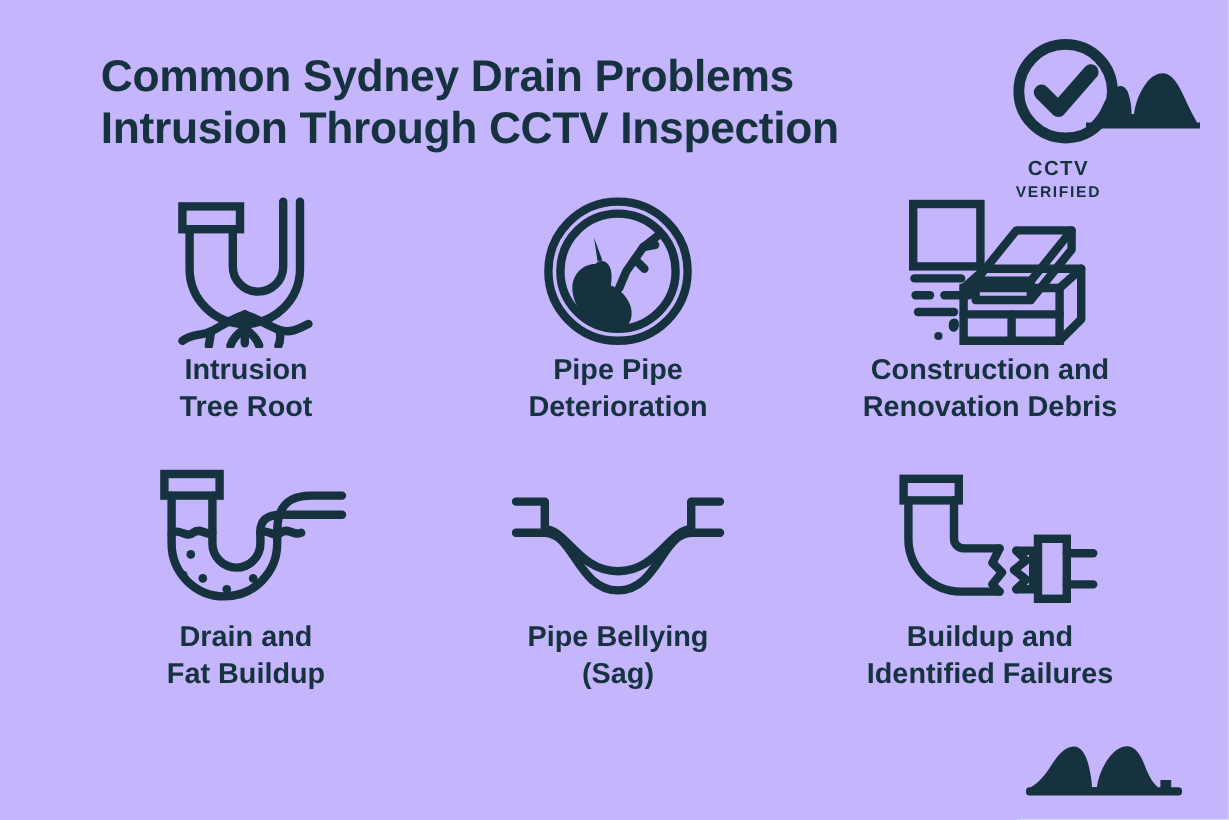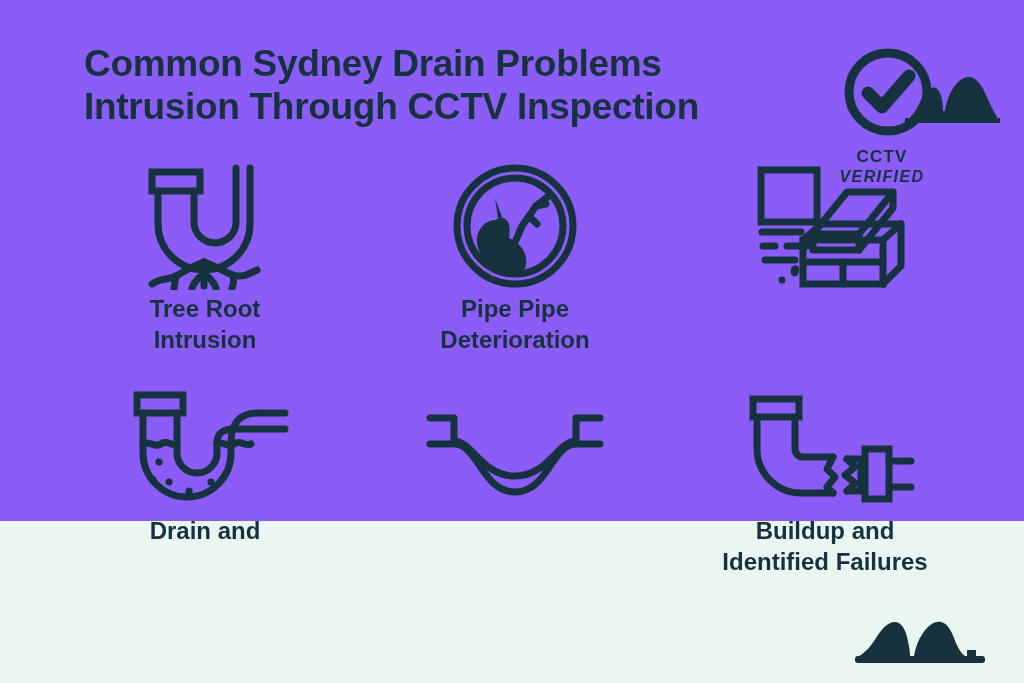--- a/index.html
+++ b/index.html
@@ -4,22 +4,22 @@
 <style>
   * { margin:0; padding:0; box-sizing:border-box; }
   html, body {
     width:1024px; height:683px;
     font-family:"Liberation Sans", sans-serif;
     background:#eaf7f0;
     overflow:hidden;
   }
   #infographic {
     position:relative;
-    width:1024px; height:521px;
-    background:#8b5cf6;
+    width:1024px; height:683px;
+    background:#c4b5fd;
   }
 
   
   .header {
     position:absolute;
     left:84px; top:42px;
     width:790px;
   }
   .title {
     font-size:37px;
@@ -27,41 +27,40 @@
     line-height:1.17;
     color:#16323f;
     letter-spacing:-0.3px;
     max-width:730px;
   }
   .title-line { display:block; white-space:nowrap; }
 
   
   .badge {
     position:absolute;
-    left:828px; top:40px;
+    left:828px; top:24px;
     width:170px; height:125px;
   }
   .badge-check { position:absolute; left:10px; top:2px; }
   .badge-opera { position:absolute; left:77px; top:25px; }
   .badge-text {
     position:absolute;
     left:8px; top:108px;
     width:92px;
     text-align:center;
     color:#16323f;
   }
   .badge-cctv {
     font-size:17px; font-weight:bold;
     letter-spacing:1.2px; line-height:1;
   }
   .badge-verified {
-    font-size:16px; font-weight:bold;
+    font-size:13px; font-weight:bold;
     letter-spacing:1.4px; line-height:1;
     margin-top:4px;
-    font-style:italic;
   }
 
   
   .grid {
     position:absolute;
     left:50px; top:160px;
     width:930px;
     display:grid;
     grid-template-columns:repeat(3, 1fr);
     grid-template-rows:repeat(2, 222px);
@@ -166,22 +165,22 @@
             <path class="stroke" d="M74 100 C62 104 54 110 46 114 C38 118 30 116 22 122"></path>
             <path class="stroke" d="M74 100 C86 104 94 110 103 113 C112 116 119 112 127 108"></path>
             <path class="stroke" d="M46 114 L44 126"></path>
             <path class="stroke" d="M74 112 C68 116 64 120 62 126"></path>
             <path class="stroke" d="M74 112 C80 116 84 120 86 126"></path>
             <path class="stroke" d="M103 113 C104 119 104 122 102 126"></path>
           </svg>
         </span>
       </div>
       <div class="cell-label">
+        <span class="lbl-line">Intrusion</span>
         <span class="lbl-line">Tree Root</span>
-        <span class="lbl-line">Intrusion</span>
       </div>
     </div>
 
     <div class="cell">
       <div class="icon-box">
         <span>
           <svg width="130" height="128" viewBox="0 0 130 128">
             <circle class="stroke" cx="65" cy="64" r="58"></circle>
             <circle class="stroke" cx="65" cy="64" r="48"></circle>
 
@@ -223,20 +222,24 @@
             <path class="stroke" d="M78 72 L78 88 L124 88"></path>
 
             <path class="stroke-sq" d="M68 78 L68 122 L148 122 L148 78 Z"></path>
             <path class="stroke" d="M148 78 L166 62 L166 104 L148 122"></path>
             <path class="stroke" d="M68 78 L86 62 L166 62"></path>
             <path class="stroke" d="M68 100 L148 100"></path>
             <path class="stroke" d="M108 100 L108 122"></path>
           </svg>
         </span>
       </div>
+      <div class="cell-label">
+        <span class="lbl-line">Construction and</span>
+        <span class="lbl-line">Renovation Debris</span>
+      </div>
     </div>
 
     <div class="cell">
       <div class="icon-box">
         <span>
           <svg width="172" height="122" viewBox="0 0 172 122">
 
             <rect class="stroke-sq" x="18" y="8" width="46" height="18"></rect>
 
             <path class="stroke" d="M24 26 L24 66 A44 44 0 0 0 112 66 L112 56"></path>
@@ -252,20 +255,21 @@
             <circle class="fill" cx="40" cy="75" r="3.6"></circle>
             <circle class="fill" cx="50" cy="95" r="3.6"></circle>
             <circle class="fill" cx="70" cy="104" r="3.6"></circle>
             <circle class="fill" cx="92" cy="95" r="3.6"></circle>
             <circle class="fill" cx="34" cy="92" r="3.2"></circle>
           </svg>
         </span>
       </div>
       <div class="cell-label">
         <span class="lbl-line">Drain and</span>
+        <span class="lbl-line">Fat Buildup</span>
       </div>
     </div>
 
     <div class="cell">
       <div class="icon-box">
         <span>
           <svg width="190" height="105" viewBox="0 0 190 105">
 
             <path class="stroke" d="M10 22 L34 22 L34 45
                                     C52 45 62 80 95 80
@@ -273,20 +277,22 @@
                                     L156 22 L180 22"></path>
 
             <path class="stroke" d="M10 48 L34 48
                                     C58 48 62 96 95 96
                                     C128 96 132 48 156 48
                                     L180 48"></path>
           </svg>
         </span>
       </div>
       <div class="cell-label">
+        <span class="lbl-line">Pipe Bellying</span>
+        <span class="lbl-line">(Sag)</span>
       </div>
     </div>
 
     <div class="cell">
       <div class="icon-box">
         <span>
           <svg width="180" height="115" viewBox="0 0 180 115">
 
             <rect class="stroke-sq" x="18" y="8" width="46" height="18"></rect>
 

